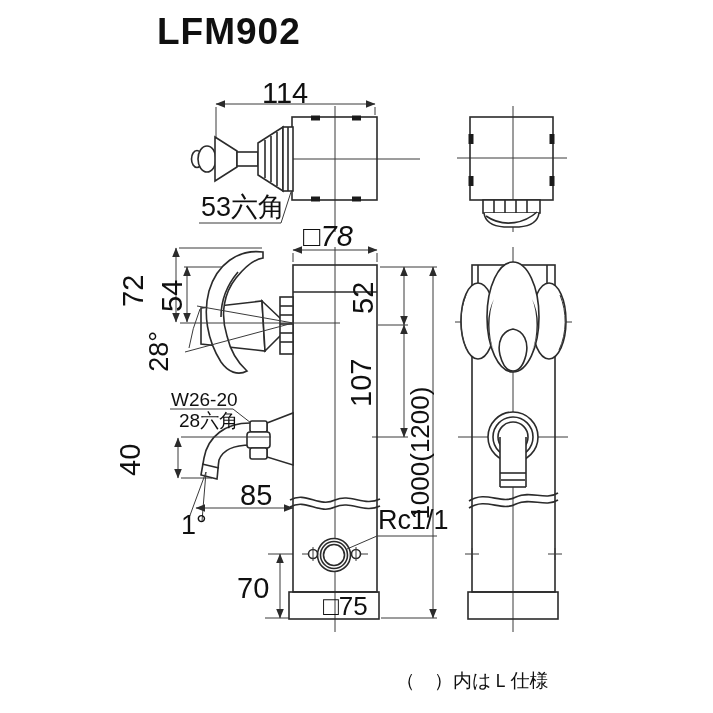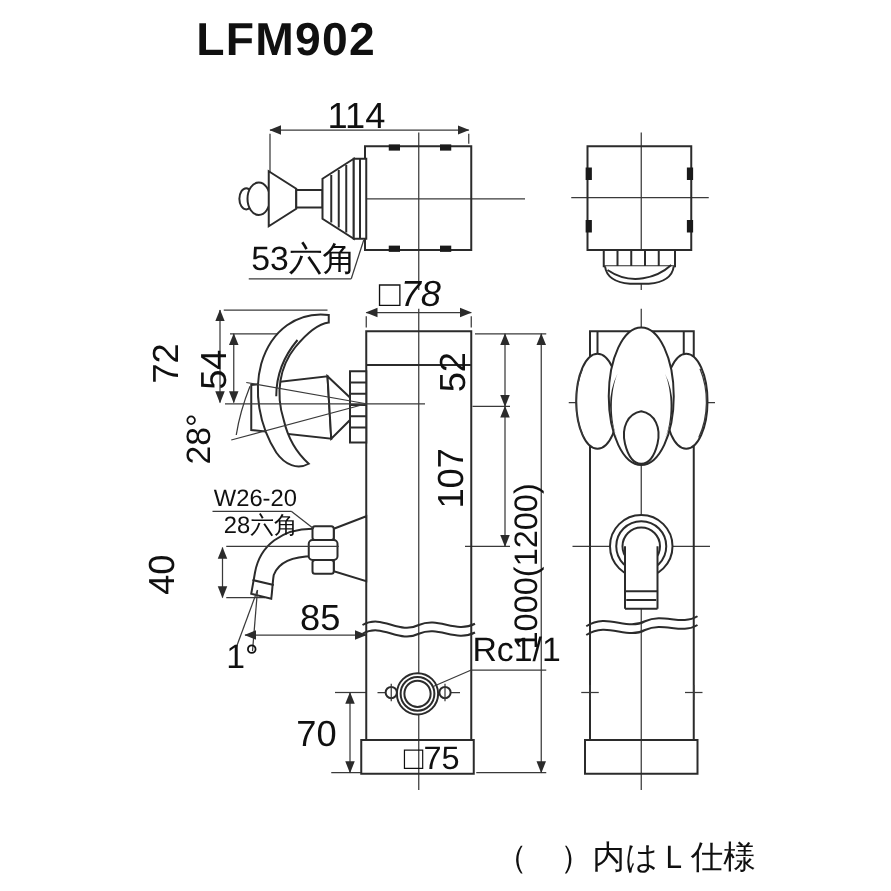--- a/index.html
+++ b/index.html
@@ -7,21 +7,21 @@
     position:relative;width:713px;height:713px;background:#ffffff;overflow:hidden;
     font-family:"Liberation Sans","DejaVu Sans",sans-serif;color:#101010;
   }
   .canvas svg{position:absolute;left:0;top:0;}
   .lbl{position:absolute;white-space:nowrap;line-height:1.1;color:#101010;}
   .v{transform:rotate(-90deg);transform-origin:left bottom;}
   .title{font-size:37px;font-weight:700;letter-spacing:1px;}
   .f29{font-size:29px;}
   .f27{font-size:27px;}
   .f26{font-size:26px;}
-  .f23{font-size:26px;}
+  .f23{font-size:19px;}
   .f19{font-size:19px;}
   
   .obj{stroke:#2b2b2b;stroke-width:1.6;fill:none;}
   .objw{stroke:#2b2b2b;stroke-width:1.6;fill:#ffffff;}
   .thin{stroke:#3a3a3a;stroke-width:1;fill:none;}
   .dim{stroke:#3a3a3a;stroke-width:1;fill:none;}
   .tick{stroke:#1a1a1a;stroke-width:5;}
   .dark{fill:#2b2b2b;stroke:none;}
 </style>
 </head>

